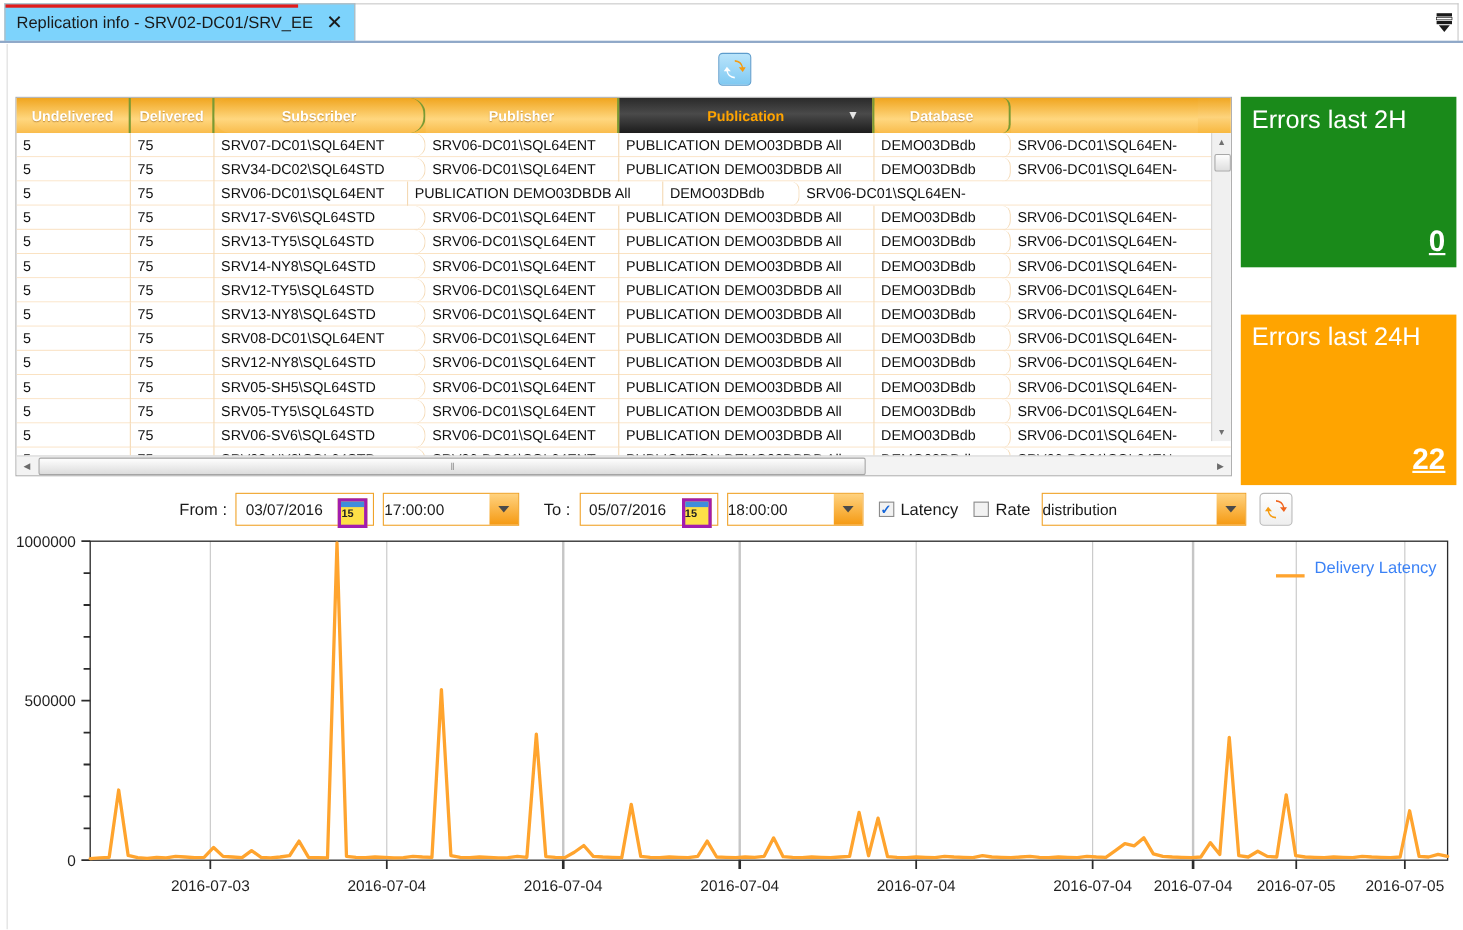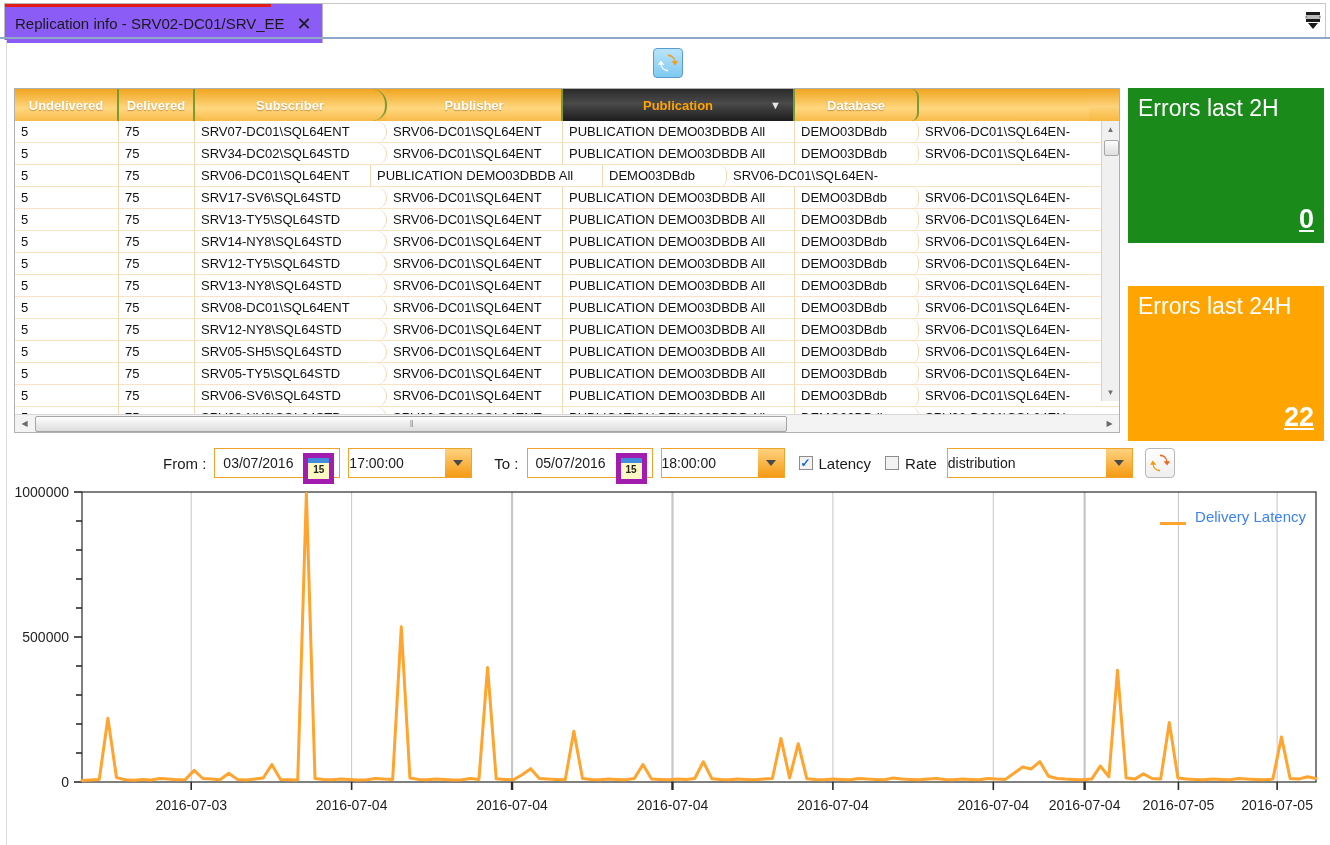--- a/index.html
+++ b/index.html
@@ -19,25 +19,25 @@
   .tabstrip {
     position: absolute; left: 0; top: 0; width: 1330px; height: 38px;
     background: #ffffff;
     border-bottom: 1px solid #9fb6cd;
   }
   .tabstrip-line {
     position: absolute; left: 0; top: 37px; width: 1330px; height: 2px;
     background: #8fa8c8;
   }
   .tab {
-    position: absolute; left: 4px; top: 3px; height: 40px;
+    position: absolute; left: 4px; top: 3px; height: 34px;
     box-sizing: border-box;
     border: 1px solid #b9b9b9;
     border-bottom: none;
-    background: #8b5cf6;
+    background: #7dd3fc;
     padding: 0 10px 0 10px;
     display: flex; align-items: center;
     white-space: nowrap;
   }
   .tab-accent {
     position: absolute; left: 5px; top: 4px; width: 266px; height: 3px;
     background: #e21b1b;
   }
   .tab-label {
     font-size: 15px; color: #1a1a1a; line-height: 34px;
@@ -199,22 +199,22 @@
   .datebox {
     position: relative; box-sizing: border-box;
     width: 126px; height: 30px;
     border: 1px solid #f0a32a; background: #ffffff;
     display: flex; align-items: center;
     padding-left: 8px;
   }
   .datebox .txt { font-size: 14px; color: #1a1a1a; }
   .cal-icon {
     position: absolute; right: 5px; top: 4px; width: 21px; height: 21px;
-    border: 5px solid #a21caf; background: #fef9c3;
-    display: flex; flex-direction: column; align-items: center;
+    border: 3px solid #a21caf; background: #fde047;
+    display: flex; flex-direction: column; align-items: flex-start;
     cursor: pointer;
   }
   .cal-icon .bar { width: 100%; height: 5px; background: #3f8ddb; }
   .cal-icon .num { font-size: 10px; color: #222; line-height: 14px; font-weight: bold; }
   .combobox {
     position: relative; box-sizing: border-box;
     height: 30px; border: 1px solid #f0a32a; background: #ffffff;
     display: flex; align-items: center; padding-left: 0;
   }
   .combobox .txt { font-size: 14px; color: #1a1a1a; }

